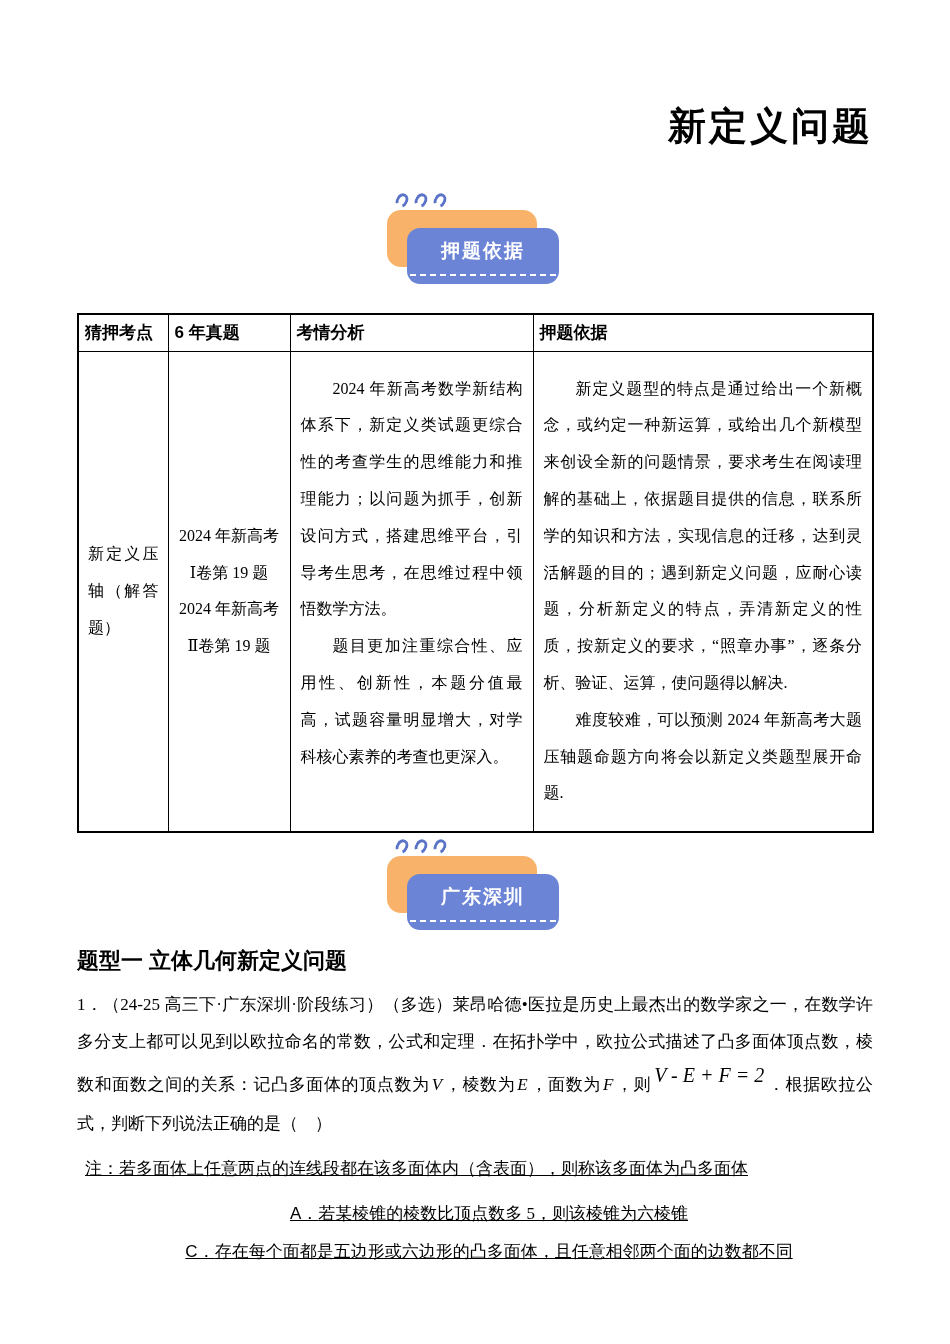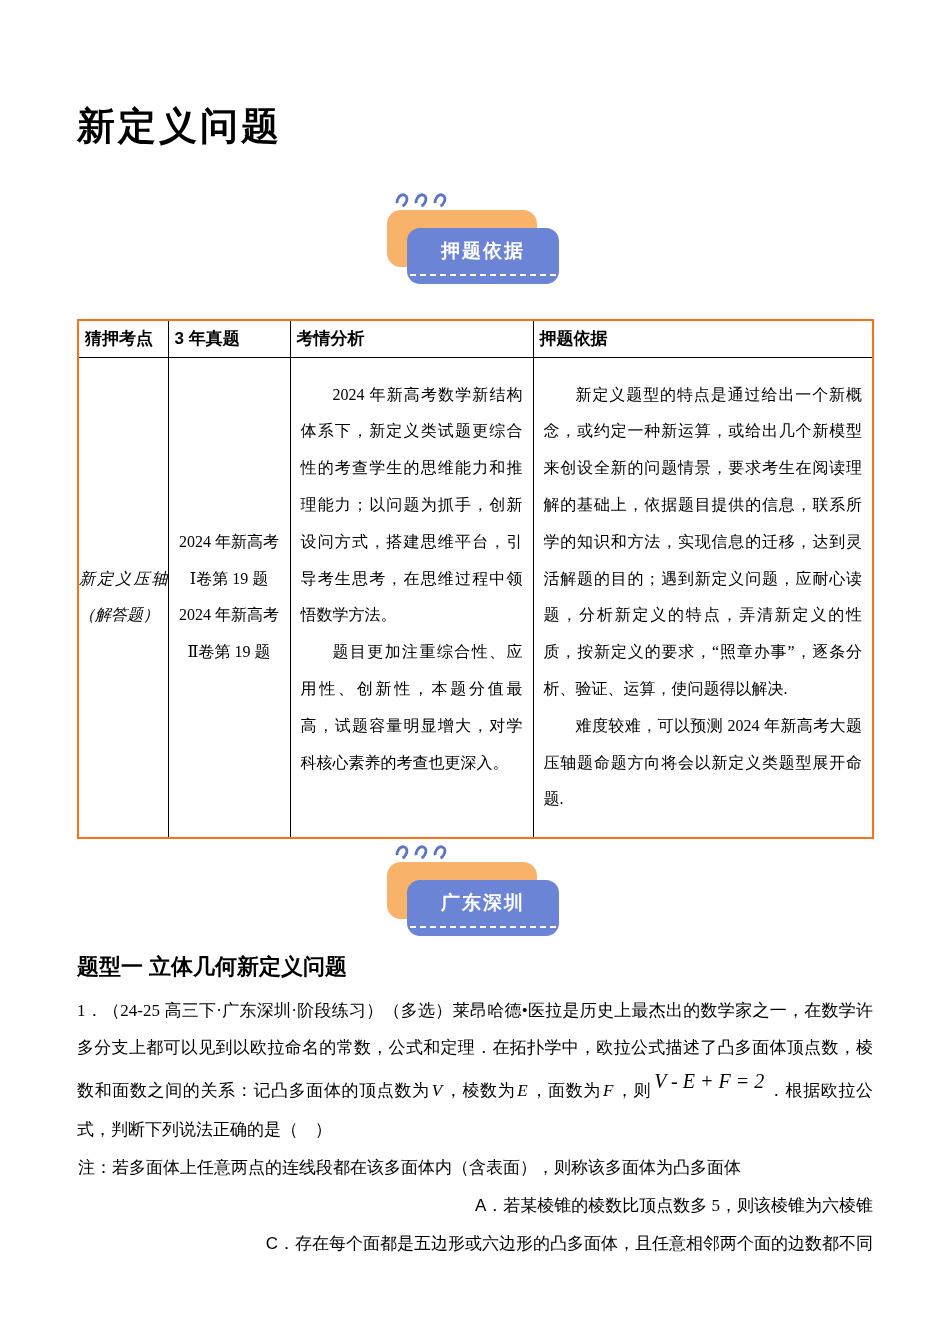--- a/index.html
+++ b/index.html
@@ -12,21 +12,21 @@
   html,body{margin:0;padding:0;}
   body{
     width:950px;height:1344px;background:#ffffff;color:var(--ink);
     font-family:"Liberation Serif","DejaVu Serif",serif;
     overflow:hidden;
   }
   .page{width:950px;height:1344px;padding:0 77px;overflow:hidden;}
 
   
   .doc-title{
-    margin:100px 0 0;text-align:left;
+    margin:100px 0 0;text-align:right;
     font-family:"Liberation Sans","DejaVu Sans",sans-serif;
     font-weight:bold;font-size:38px;line-height:1.4;letter-spacing:3px;
   }
 
   
   .note-badge{position:relative;width:186px;height:96px;margin:40px auto 0;}
   .note-badge.second{margin-top:6px;}
   .note-rings{position:absolute;top:0;left:14px;display:flex;gap:7px;z-index:3;}
   .ring{
     width:12px;height:15px;border:3px solid var(--ring-blue);
@@ -45,48 +45,48 @@
     color:#fff;font-family:"Liberation Sans","DejaVu Sans",sans-serif;
     font-weight:bold;font-size:19px;letter-spacing:2px;
   }
   .note-dash{
     position:absolute;left:3px;right:3px;bottom:8px;
     border-top:2px dashed #ffffff;
   }
 
   
   table.exam{
-    width:100%;margin-top:30px;border-collapse:collapse;table-layout:fixed;
-    border:2px solid #f97316;
+    width:100%;margin-top:24px;border-collapse:collapse;table-layout:fixed;
+    border:2px solid #000000;
   }
   table.exam th,table.exam td{border:1px solid #000;}
   table.exam th{
     height:37px;font-family:"Liberation Sans","DejaVu Sans",sans-serif;
     font-weight:bold;font-size:17px;padding:2px 6px;
   }
   th.al{text-align:left;}
   th.ac{text-align:left;}
   table.exam td{font-size:16px;line-height:2.3;}
-  td.cell-kaodian{vertical-align:middle;padding:4px 0;text-align:justify;font-style:italic;}
+  td.cell-kaodian{vertical-align:middle;padding:4px 9px;text-align:justify;}
   td.cell-zhenti{vertical-align:middle;padding:8px 4px;text-align:center;}
   td.cell-kaoqing,td.cell-yiju{vertical-align:top;padding:19px 10px;text-align:justify;}
   p.tp{margin:0;text-indent:2em;}
 
   
   .section-heading{
     margin:12px 0 0;
     font-family:"Liberation Sans","DejaVu Sans",sans-serif;
     font-weight:bold;font-size:22px;line-height:1.3;
   }
 
   
   .question{margin-top:10px;font-size:17px;line-height:2.2;}
   .q-para{margin:0;text-align:justify;}
-  .q-note{margin:1px;text-align:left;}
-  .q-option{margin:0;padding-left:28px;text-align:right;}
+  .q-note{margin:8px;text-align:left;text-decoration:underline;}
+  .q-option{margin:0;padding-left:28px;text-align:center;text-decoration:underline;}
   .opt-label{font-family:"Liberation Sans","DejaVu Sans",sans-serif;}
   .math-var{font-style:italic;font-family:"Liberation Serif","DejaVu Serif",serif;padding:0 2px;}
   .math-formula{
     font-style:italic;font-family:"Liberation Serif","DejaVu Serif",serif;
     display:inline-block;position:relative;top:-8px;font-size:20px;padding:0 3px;
   }
 </style>
 </head>
 <body>
 
@@ -110,21 +110,21 @@
   <table class="exam">
     <colgroup>
       <col style="width:90px">
         <col style="width:122px">
         <col style="width:243px">
         <col style="width:340px">
     </colgroup>
     <thead>
       <tr>
         <th class="al">猜押考点</th>
-        <th class="al">3 年真题</th>
+        <th class="al">6 年真题</th>
         <th class="ac">考情分析</th>
         <th class="ac">押题依据</th>
       </tr>
     </thead>
     <tbody>
       <tr>
         <td class="cell-kaodian">新定义压轴（解答题）</td>
         <td class="cell-zhenti">
           <div>2024 年新高考</div>
           <div>Ⅰ卷第 19 题</div>

